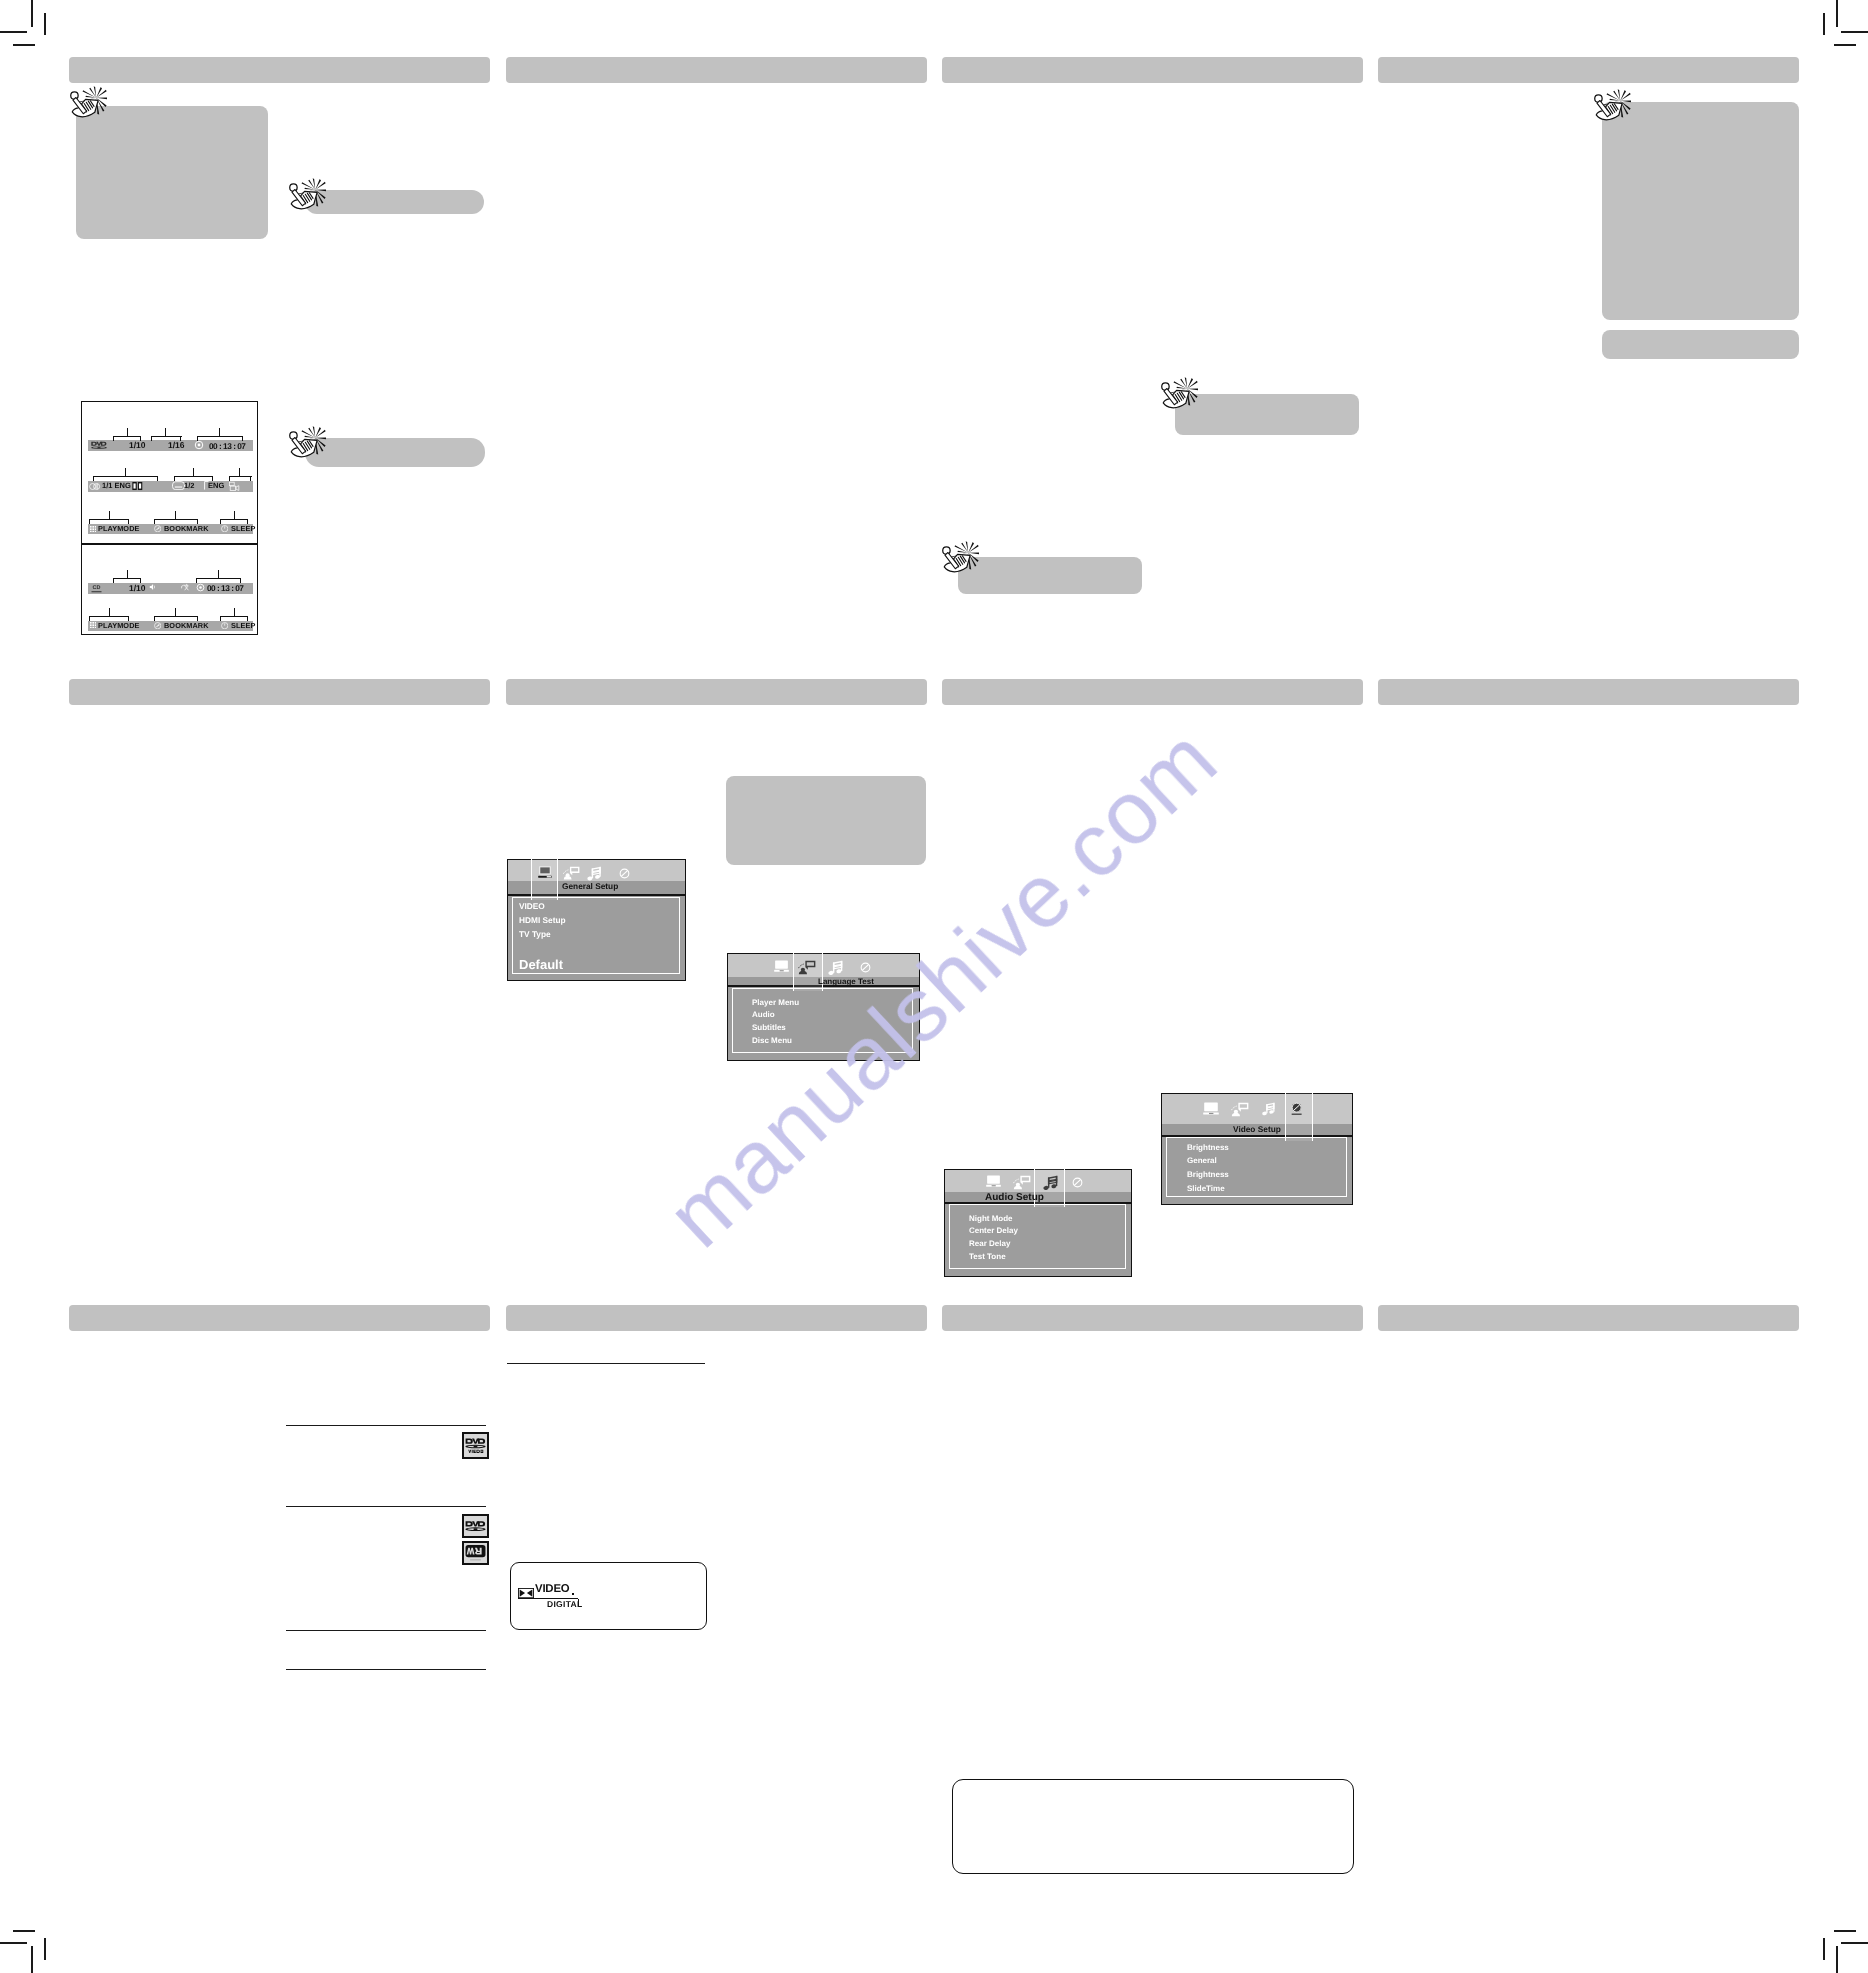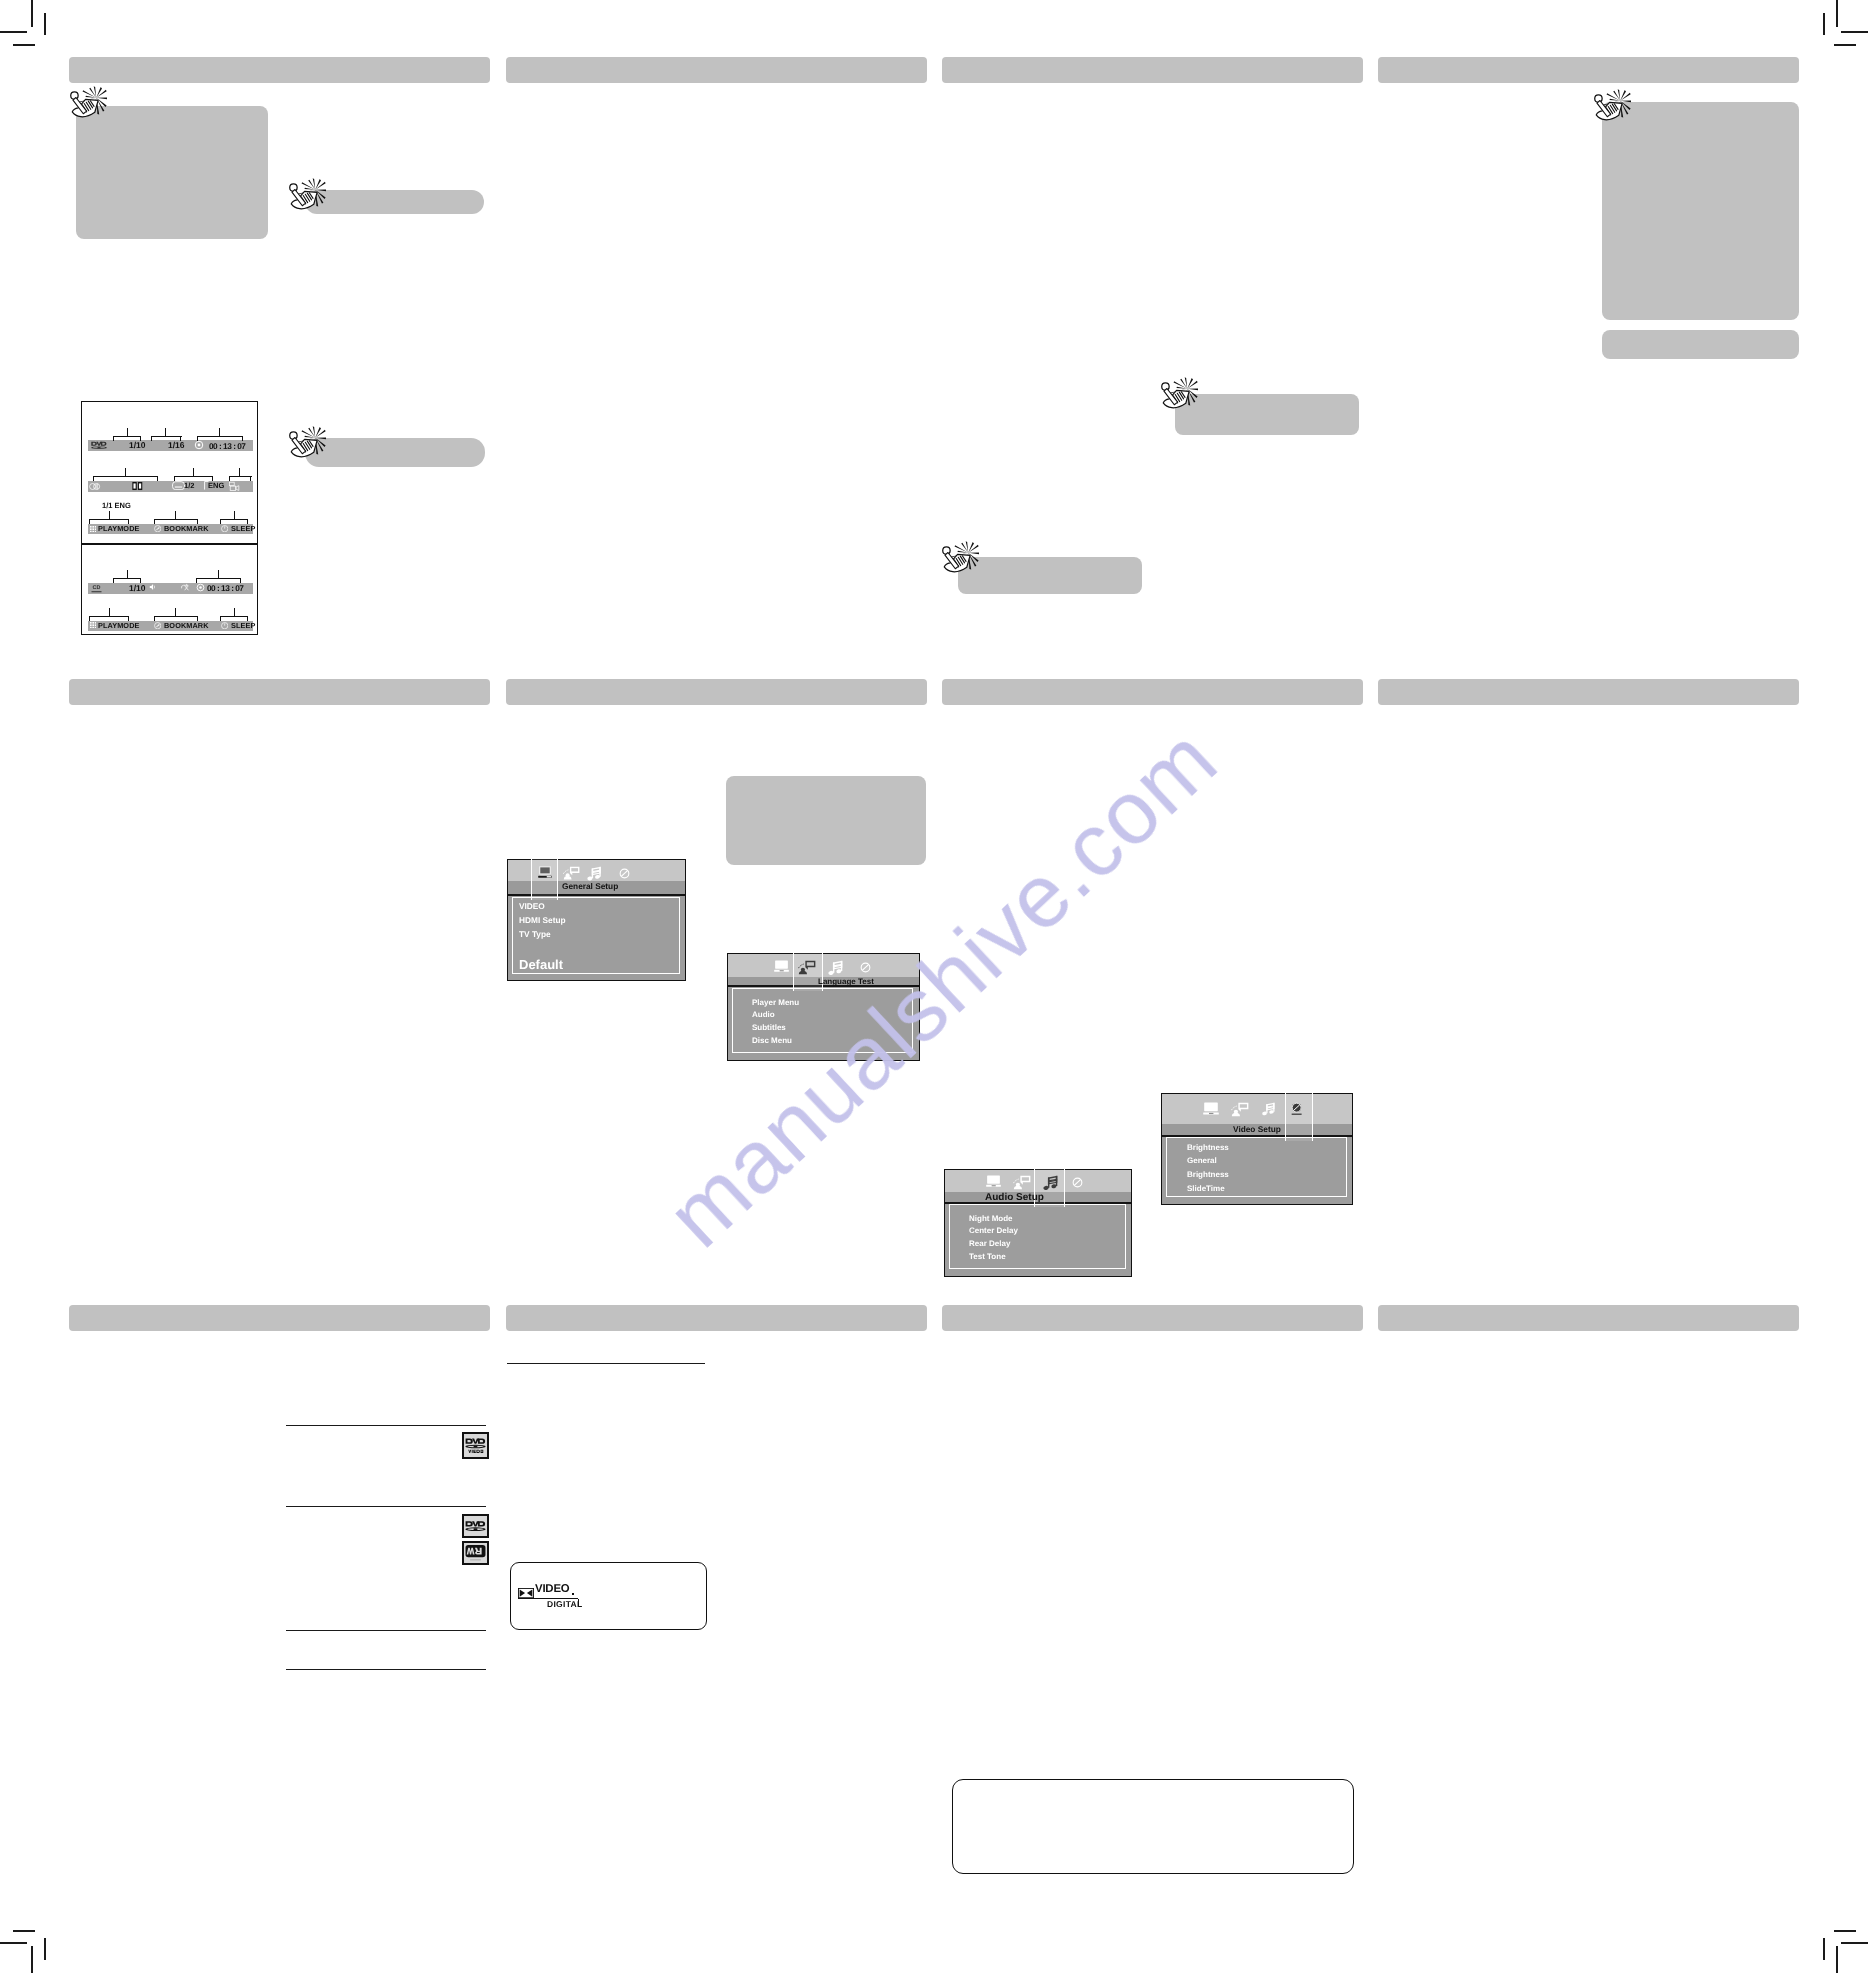--- a/index.html
+++ b/index.html
@@ -358,21 +358,21 @@
     <div class="leader" data-name="leader-line" style="left:229px;top:476px;width:1.3px;height:4.5px;"></div>
     <div class="leader" data-name="leader-line" style="left:250px;top:476px;width:1.3px;height:4.5px;"></div>
     <div class="leader" data-name="leader-line" style="left:239px;top:468px;width:1.3px;height:8px;"></div>
   </div>
 <div data-name="osd-dvd-audio-bar-contents">
     <svg class="osd-ico" data-name="audio-channel-icon" style="left:89px;top:481px;width:12px;height:11px;" viewBox="0 0 30 26">
       <circle cx="9" cy="13" r="7.5" fill="none" stroke="#fff" stroke-width="1.9"></circle>
       <circle cx="19" cy="13" r="7.5" fill="none" stroke="#fff" stroke-width="1.9"></circle>
       <path d="M18 7 L18 19 M21 6 L21 20" stroke="#fff" stroke-width="1.6" fill="none"></path>
     </svg>
-    <div class="osd-t" data-name="osd-audio-text" style="left:102px;top:482px;font-size:7.5px;margin-top:20px;">1/1 ENG</div>
+    <div class="osd-t" data-name="osd-audio-text" style="left:102px;top:482px;font-size:7.5px;">1/1 ENG</div>
     <svg class="osd-ico" data-name="dolby-digital-icon" style="left:132px;top:481px;width:11px;height:10px;" viewBox="0 0 30 24">
       <rect x="1" y="1" width="12" height="22" fill="#111"></rect>
       <rect x="4" y="5" width="6" height="14" fill="#fff"></rect>
       <rect x="16" y="1" width="12" height="22" fill="#111"></rect>
       <rect x="19" y="5" width="6" height="14" fill="#fff"></rect>
     </svg>
     <svg class="osd-ico" data-name="subtitle-icon" style="left:172px;top:481px;width:13px;height:9.4px;" viewBox="0 0 32 22">
       <rect x="1.2" y="1.2" width="29.6" height="19.6" rx="8" fill="none" stroke="#fff" stroke-width="2.2"></rect>
       <rect x="7" y="13" width="18" height="2.6" fill="#fff"></rect>
     </svg>

